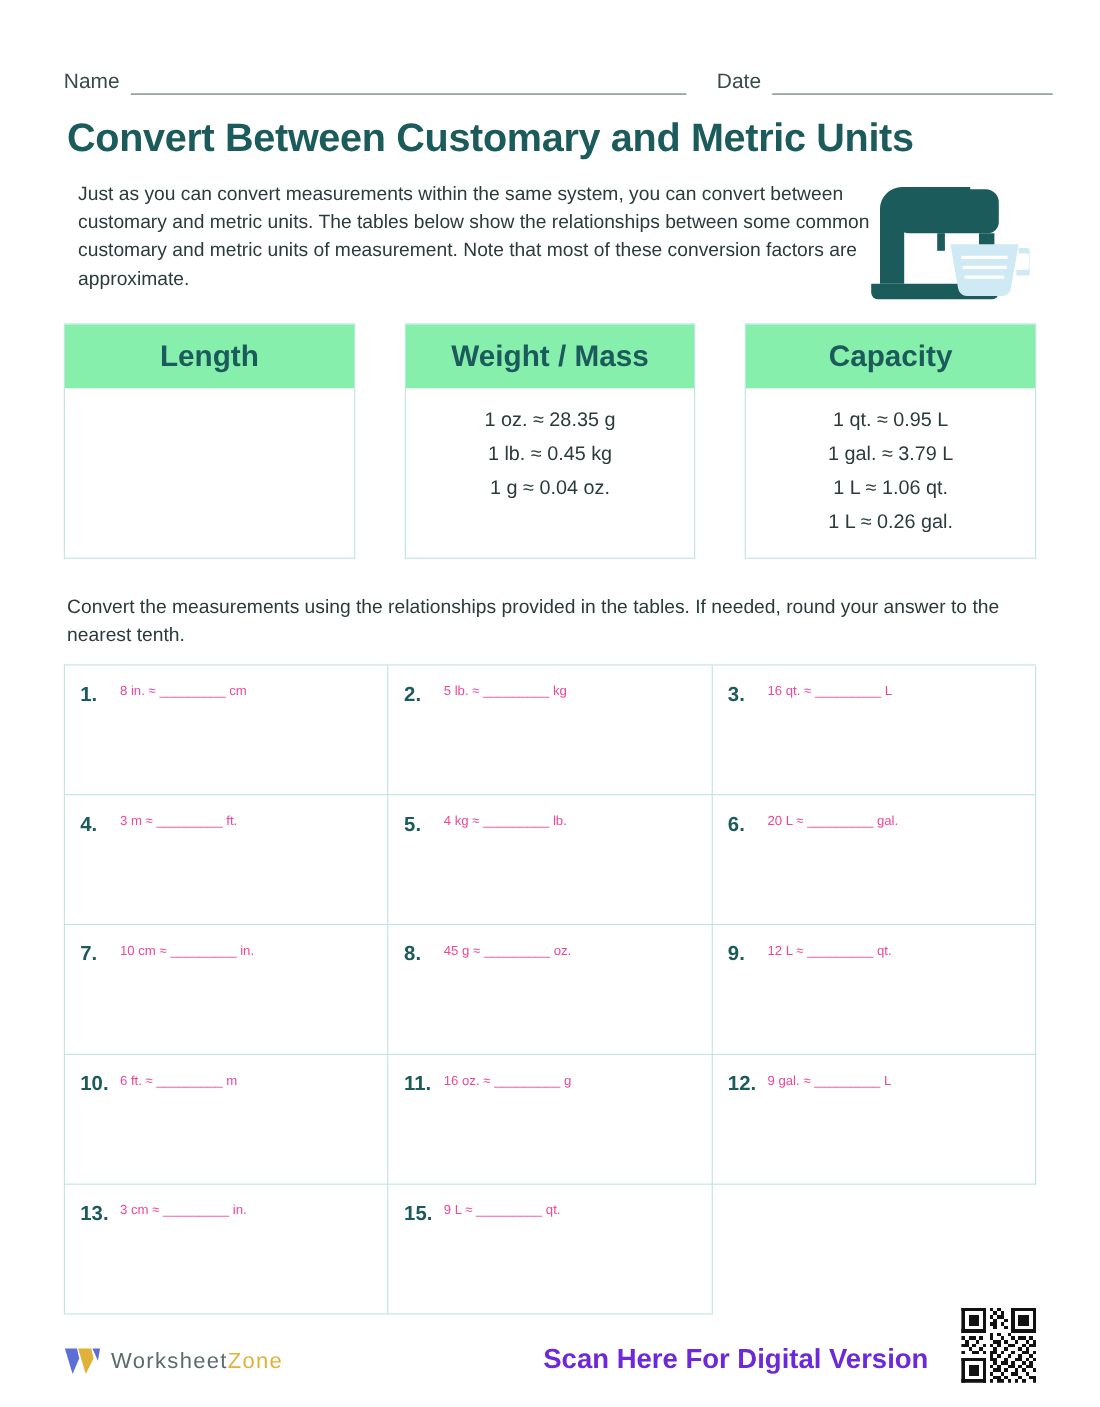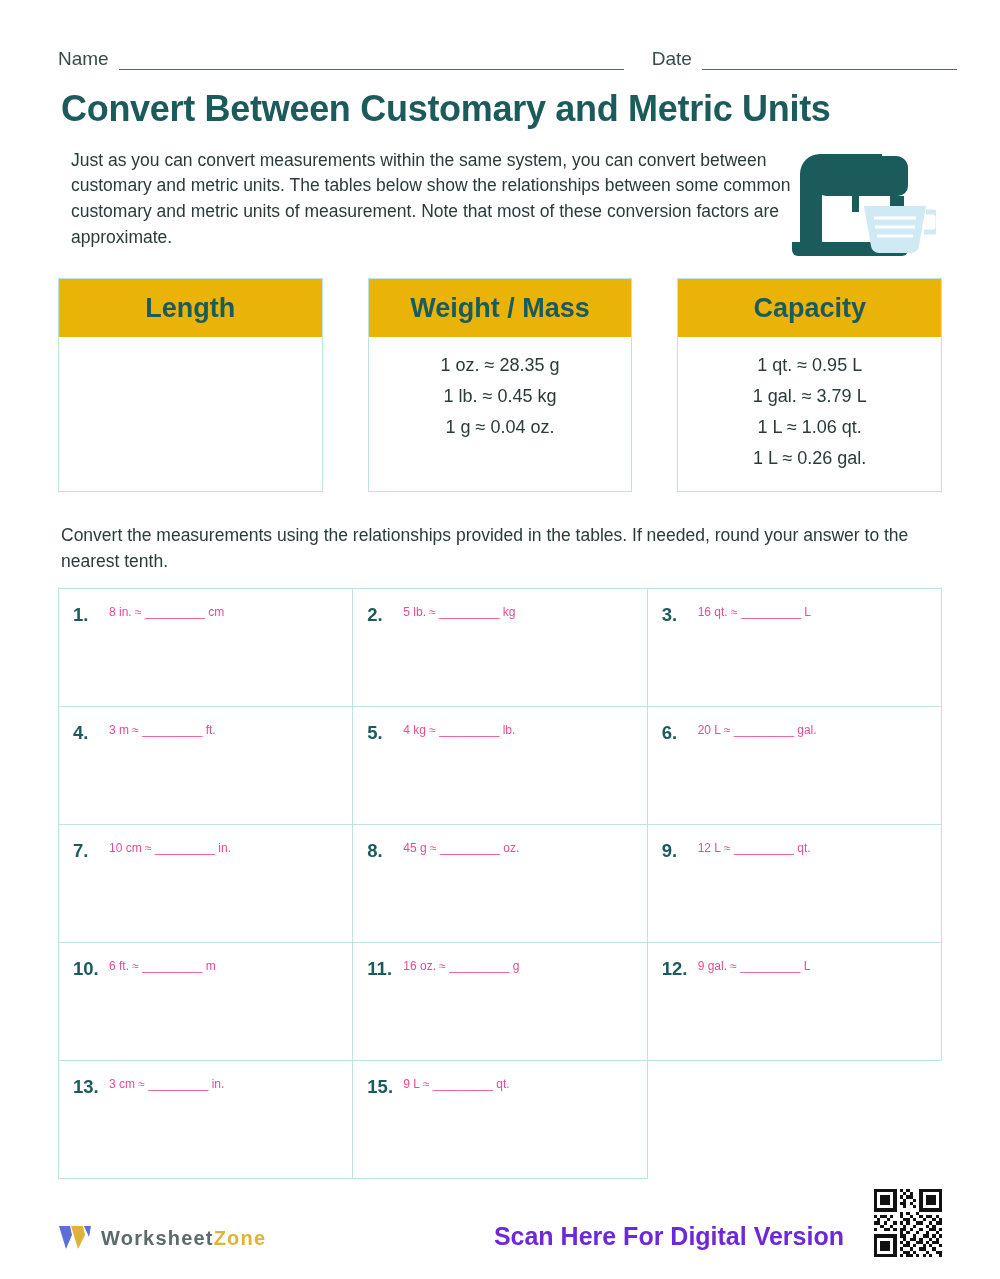--- a/index.html
+++ b/index.html
@@ -22,20 +22,21 @@
   }
 
   
   .namedate {
     display: flex;
     align-items: flex-end;
     font-size: 19px;
     color: #3a4a4a;
     gap: 10px;
     margin-bottom: 18px;
+    margin-top: 16px;
   }
   .namedate .lbl { white-space: nowrap; }
   .namedate .rule {
     border-bottom: 1.5px solid #5a6a6a;
     height: 16px;
   }
   .rule-name { flex: 0 0 505px; }
   .rule-date { flex: 0 0 255px; }
   .namedate .datelbl { margin-left: 18px; }
 
@@ -75,21 +76,21 @@
     display: flex;
     gap: 45px;
     margin-top: 18px;
   }
   .tbl {
     flex: 1 1 0;
     border: 1.5px solid #bfe3e3;
     background: #ffffff;
   }
   .tbl-head {
-    background: #eab308;
+    background: #86efac;
     text-align: center;
     font-size: 27px;
     font-weight: bold;
     color: #1c5b5b;
     padding: 14px 0 13px 0;
     
   }
   .tbl-body {
     padding: 13px 0 16px 0;
   }
@@ -151,21 +152,21 @@
     position: absolute;
     left: 0;
     bottom: 4px;
     display: flex;
     align-items: center;
     gap: 9px;
   }
   .brand-mark { width: 34px; height: 30px; }
   .brand-text {
     font-size: 20px;
-    font-weight: bold;
+    font-weight: normal;
     letter-spacing: 1.2px;
     color: #5b6a6a;
     text-align: right;
   }
   .brand-text .zone { color: #e0b23a; }
   .scan {
     position: absolute;
     right: 98px;
     bottom: 6px;
     font-size: 25px;

